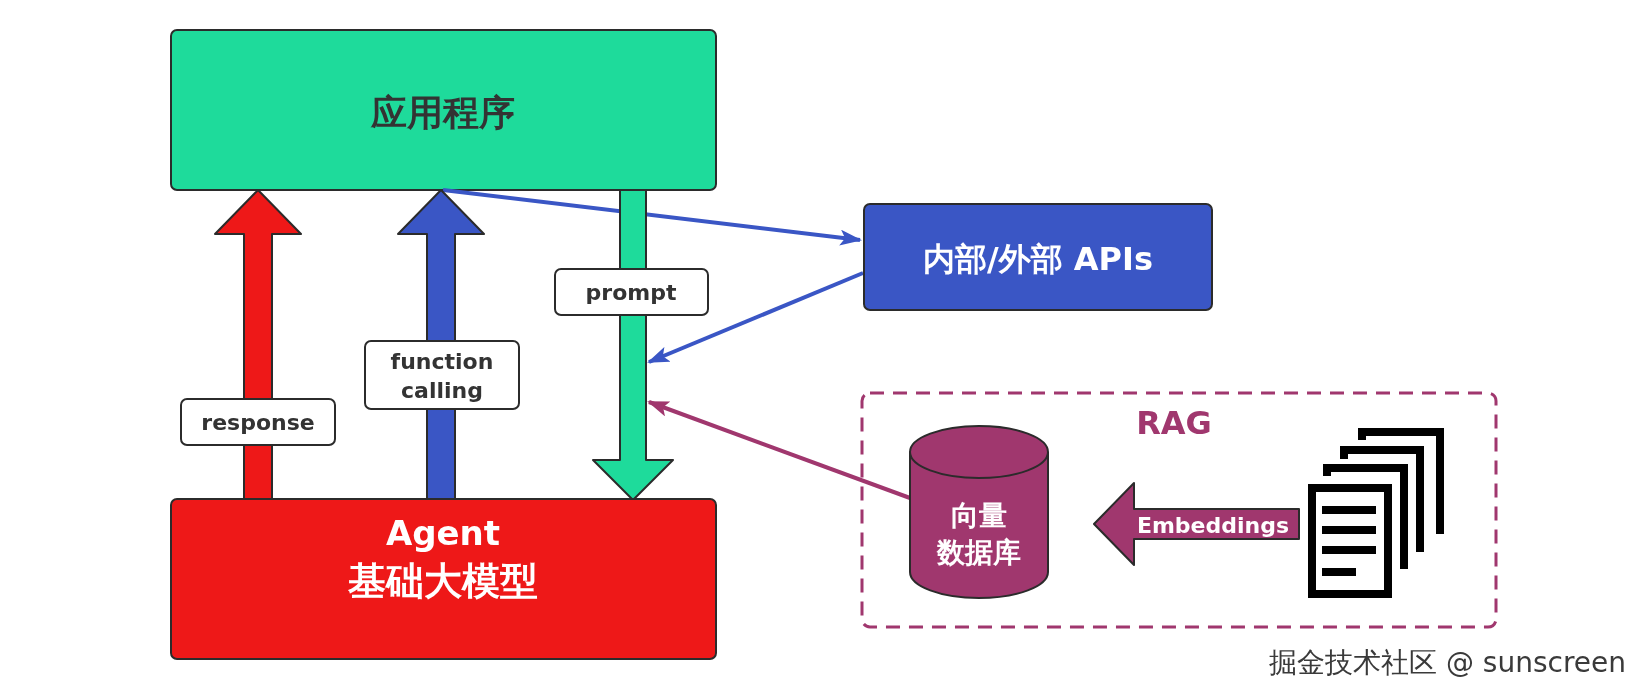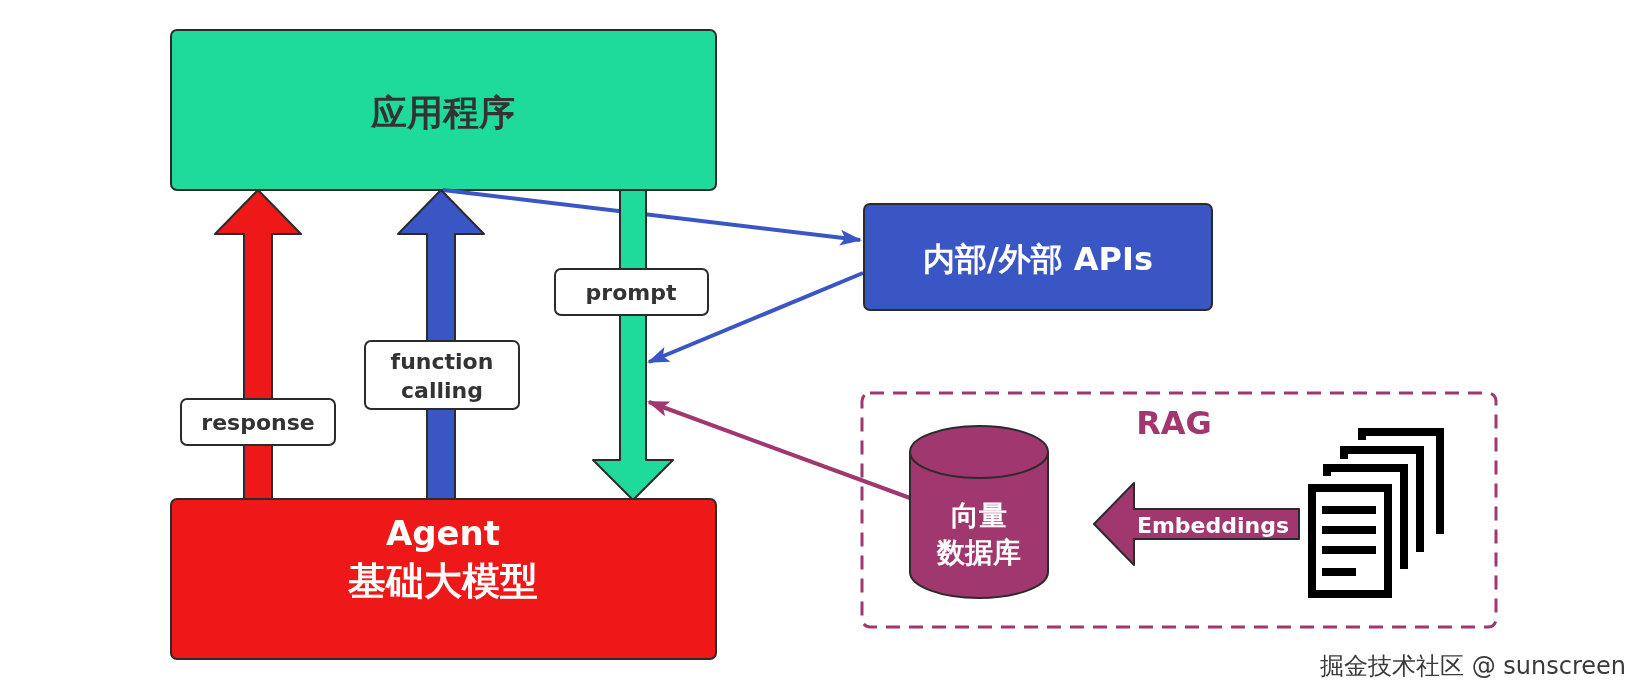--- a/index.html
+++ b/index.html
@@ -1,20 +1,20 @@
 <!DOCTYPE html>
 <html><head>
   <meta charset="utf-8">
   <style>
     html, body { margin: 0; padding: 0; background: #ffffff; }
     body { width: 1640px; height: 696px; position: relative; overflow: hidden;
            font-family: "DejaVu Sans", "Liberation Sans", sans-serif; }
     svg#diagram { position: absolute; left: 0; top: 0; }
     .lbl { font-family: "DejaVu Sans", "Liberation Sans", sans-serif; font-weight: bold; }
-    .watermark { position: absolute; right: 14px; bottom: 14px; font-size: 24px;
+    .watermark { position: absolute; right: 14px; bottom: 14px; font-size: 28px;
                  color: #3a3a3a; font-family: "DejaVu Sans", "Liberation Sans", sans-serif; }
   </style>
 </head>
 <body>
 
 <svg id="diagram" width="1640" height="696" viewBox="0 0 1640 696">
   <defs>
     <marker id="mBlue" markerWidth="10" markerHeight="10" refX="9" refY="5" orient="auto" markerUnits="userSpaceOnUse">
       <path d="M0,0 L10,5 L0,10 L3,5 Z" fill="#3a56c5"></path>
     </marker>

